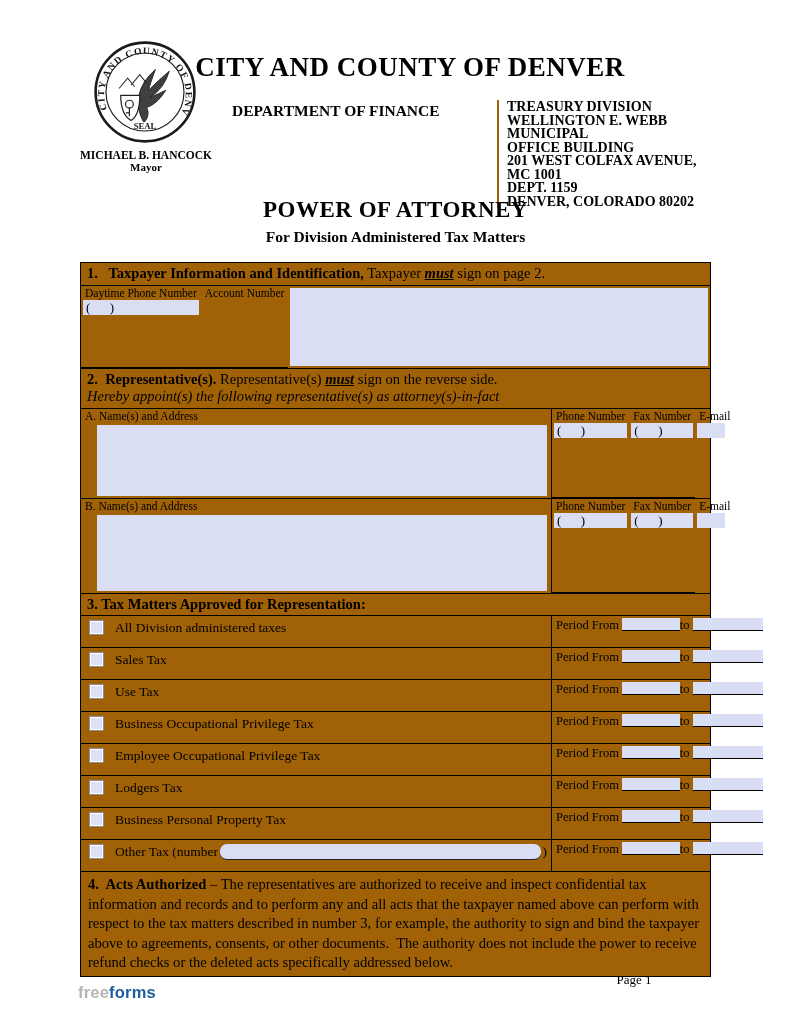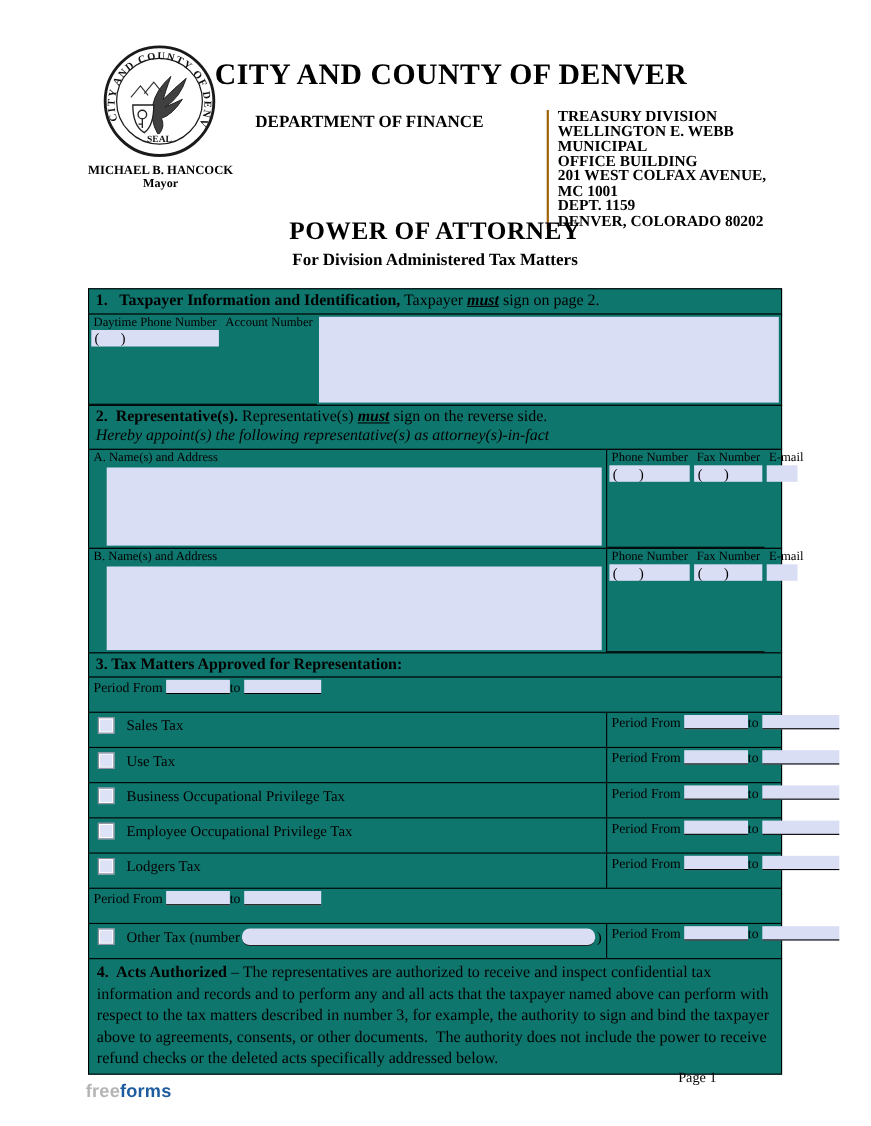--- a/index.html
+++ b/index.html
@@ -16,21 +16,21 @@
   .dept{position:absolute;left:232px;top:102px;font-size:15.5px;font-weight:bold;}
   .treasury{position:absolute;left:497px;top:100px;border-left:2px solid #a16207;
             padding-left:8px;font-size:14px;font-weight:bold;line-height:13.5px;width:210px;}
   .doc-title{position:absolute;left:80px;top:197px;width:631px;text-align:center;
              font-size:23px;font-weight:bold;letter-spacing:.5px;}
   .doc-sub{position:absolute;left:80px;top:228px;width:631px;text-align:center;
            font-size:15.5px;font-weight:bold;}
 
   
   .form{position:absolute;left:80px;top:263px;width:631px;}
-  .sec{border:1px solid #000;margin-top:-1px;box-sizing:border-box;background:#0f766e;}
+  .sec{border:1px solid #000;margin-top:-1px;box-sizing:border-box;background:#a16207;}
   .s-head{padding:2px 6px 3px;font-size:14.5px;line-height:17px;}
   .s-head span{white-space:pre-wrap;}
   .b{font-weight:bold;}
   .it{font-style:italic;}
   .must{font-weight:bold;font-style:italic;text-decoration:underline;}
 
   .split{display:flex;}
   .cl{flex:0 0 471px;border-right:1px solid #000;box-sizing:border-box;position:relative;}
   .cr{flex:1;box-sizing:border-box;display:flex;flex-direction:row;min-width:0;}
   .lab{font-size:11.5px;padding:1px 4px 0 4px;line-height:13px;white-space:nowrap;}
@@ -186,20 +186,24 @@
           <div class="field strip" style="margin-right:9px;"></div>
         </div>
       </div>
     </div>
 
     <div class="sec s3head">3. Tax Matters Approved for Representation:</div>
 
     <div class="sec">
 
       <div class="taxrow">
+        <div class="cl">
+          <span class="cb"></span>
+          <span class="taxlabel">All Division administered taxes</span>
+        </div>
         <div class="cr period">
           <div><span>Period From</span><span class="field pf"></span></div>
           <div><span>to</span><span class="field pf pt"></span></div>
         </div>
       </div>
 
       <div class="taxrow">
         <div class="cl">
           <span class="cb"></span>
           <span class="taxlabel">Sales Tax</span>
@@ -248,20 +252,24 @@
           <span class="cb"></span>
           <span class="taxlabel">Lodgers Tax</span>
         </div>
         <div class="cr period">
           <div><span>Period From</span><span class="field pf"></span></div>
           <div><span>to</span><span class="field pf pt"></span></div>
         </div>
       </div>
 
       <div class="taxrow">
+        <div class="cl">
+          <span class="cb"></span>
+          <span class="taxlabel">Business Personal Property Tax</span>
+        </div>
         <div class="cr period">
           <div><span>Period From</span><span class="field pf"></span></div>
           <div><span>to</span><span class="field pf pt"></span></div>
         </div>
       </div>
 
       <div class="taxrow">
         <div class="cl">
           <span class="cb"></span>
           <span class="specline">

